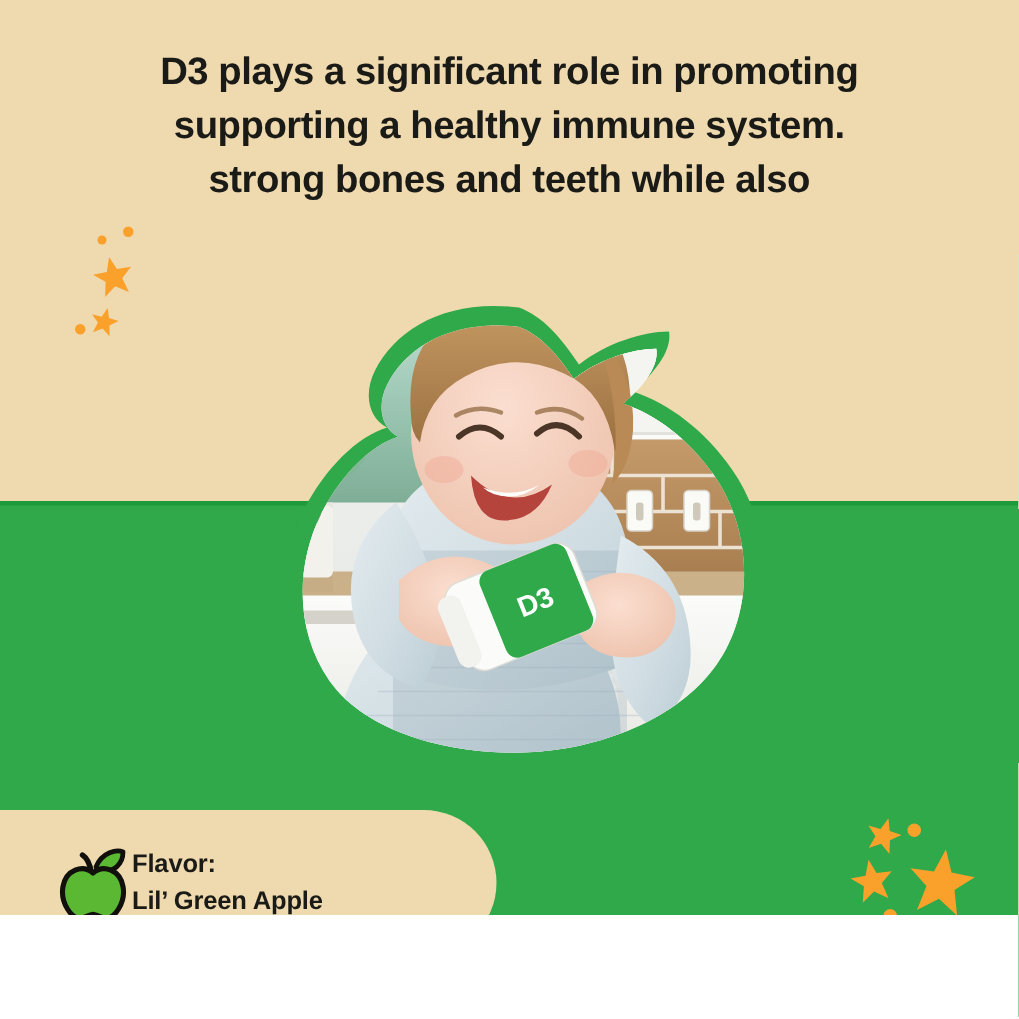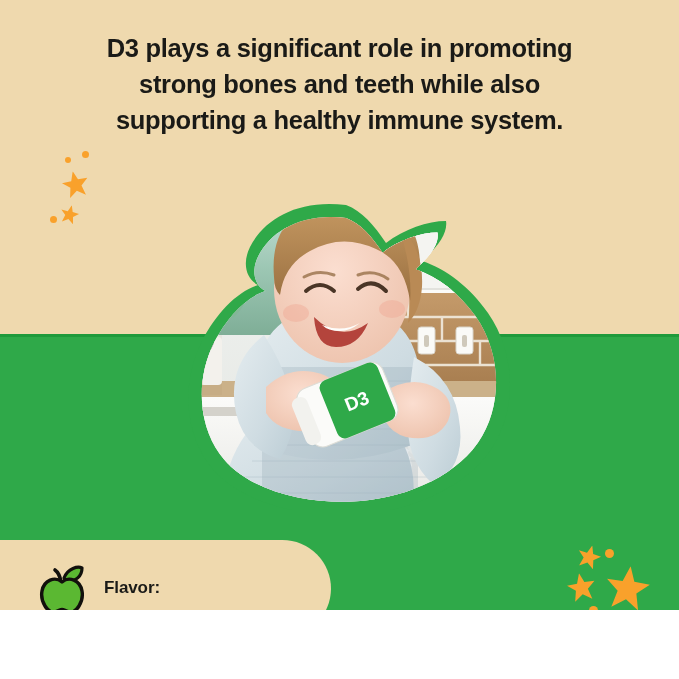--- a/index.html
+++ b/index.html
@@ -92,42 +92,42 @@
     display: flex;
     align-items: center;
   }
   .apple-icon {
     width: 52px;
     height: 52px;
     margin-left: 56px;
     flex: 0 0 auto;
   }
   .flavor-text {
-    margin-left: 16px;
+    margin-left: 0;
     color: #1A1A17;
     font-size: 17px;
     font-weight: 600;
     line-height: 24.5px;
     letter-spacing: -0.1px;
   }
   .flavor-text div { white-space: nowrap; }
 </style>
 </head>
 <body>
 
 <div id="page">
 
   <div class="band-cream"></div>
   <div class="band-green"></div>
   <div class="band-green-edge"></div>
 
   <div class="headline">
     <div>D3 plays a significant role in promoting</div>
+    <div>supporting a healthy immune system.</div>
     <div>strong bones and teeth while also</div>
-    <div>supporting a healthy immune system.</div>
   </div>
 
   <div class="stars">
     <div class="star star-shape" style="left:62px; top:171px; width:27px; height:27px; transform:rotate(-12deg);"></div>
     <div class="star star-shape" style="left:60px; top:205px; width:19px; height:19px; transform:rotate(14deg);"></div>
     <div class="dot" style="left:65px; top:157px; width:6px; height:6px;"></div>
     <div class="dot" style="left:82px; top:151px; width:7px; height:7px;"></div>
     <div class="dot" style="left:50px; top:216px; width:7px; height:7px;"></div>
   </div>
 
@@ -306,16 +306,17 @@
 
       <path d="M28 15 C32 5 42 3 46 5 C46 13 40 19 30 18 Z" fill="#5BB832" stroke="#12100C" stroke-width="3.2" stroke-linejoin="round"></path>
 
       <path d="M25 19 C24 13 22 9 19 7" fill="none" stroke="#12100C" stroke-width="3.6" stroke-linecap="round"></path>
 
       <path d="M26 19 C19 13 8 17 6 28 C4 39 12 50 18 49 C22 48.4 24 46.5 26 46.5
                C28 46.5 30 48.4 34 49 C40 50 48 39 46 28 C44 17 33 13 26 19 Z" fill="#5BB832" stroke="#12100C" stroke-width="3.4" stroke-linejoin="round"></path>
     </svg>
     <div class="flavor-text">
       <div>Flavor:</div>
+      <div>Lil’ Green Apple</div>
     </div>
   </div>
 
 </div>
 
 </body></html>

